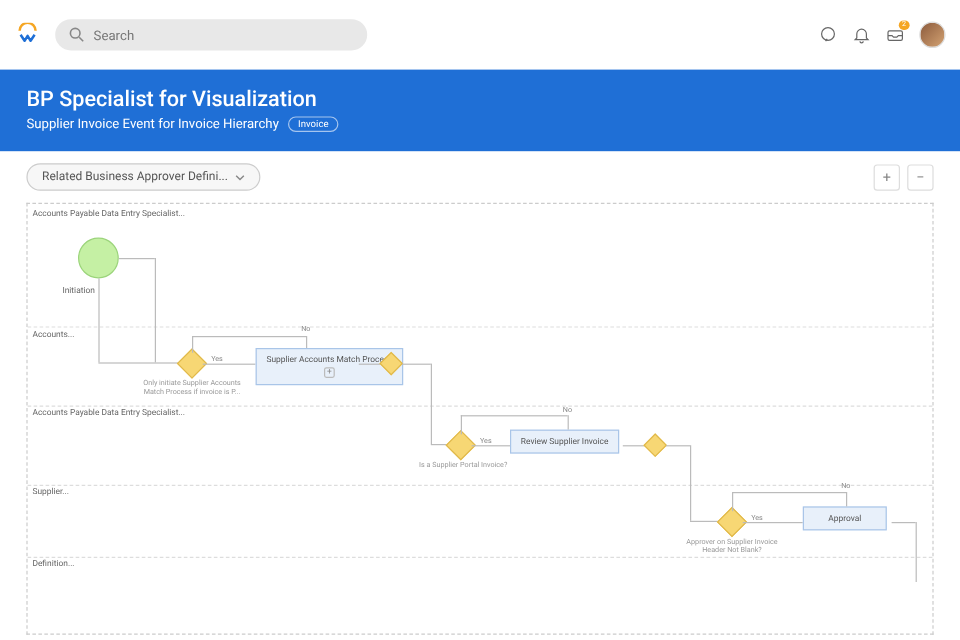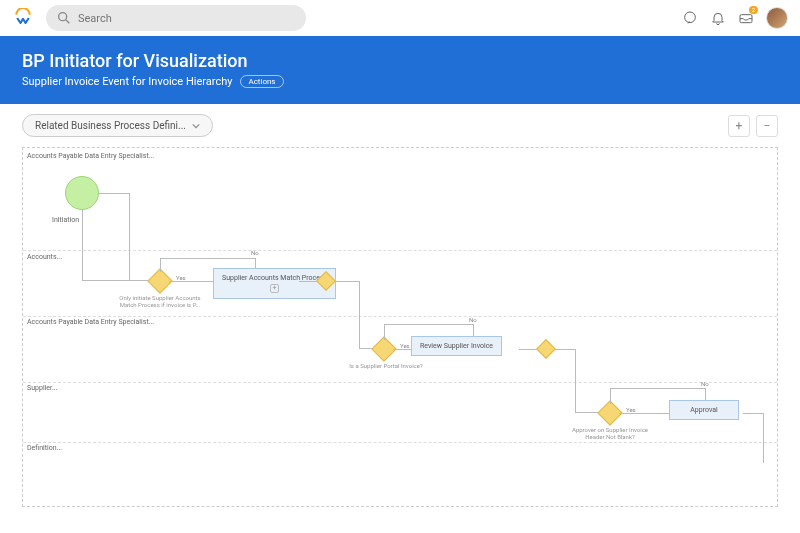--- a/index.html
+++ b/index.html
@@ -1,17 +1,17 @@
 <!DOCTYPE html>
 <html><head>
 <meta charset="utf-8">
 <style>
 *{margin:0;padding:0;box-sizing:border-box;font-family:-apple-system,BlinkMacSystemFont,"Segoe UI",Roboto,sans-serif}
 body{background:#fff;width:800px;height:533px;overflow:hidden}
-.topbar{height:36px;display:flex;align-items:center;padding:0 12px;gap:12px}
+.topbar{height:58px;display:flex;align-items:center;padding:0 12px;gap:12px}
 .logo{width:22px;height:22px;border-radius:50%;background:#fff;display:flex;align-items:center;justify-content:center;position:relative}
 .logo svg{width:20px;height:20px}
 .search-wrap{background:#e8e8e8;border-radius:16px;height:26px;width:260px;display:flex;align-items:center;padding:0 10px;gap:6px}
 .search-wrap input{border:none;background:transparent;outline:none;font-size:11px;flex:1;color:#555}
 .spacer{flex:1}
 .topicon{width:16px;height:16px;color:#555;cursor:pointer;position:relative}
 .badge{position:absolute;top:-4px;right:-4px;background:#f5a623;color:#fff;font-size:6px;border-radius:6px;padding:0 3px;line-height:8px}
 .avatar{width:22px;height:22px;border-radius:50%;background:linear-gradient(135deg,#8b5a3c,#d4a373);border:1px solid #ddd}
 .blueband{background:#1f6fd6;color:#fff;padding:14px 22px 16px}
 .blueband h1{font-size:18px;font-weight:500;margin-bottom:4px}
@@ -66,30 +66,30 @@
     <svg viewBox="0 0 24 24" fill="none" stroke="#666" stroke-width="1.5">
         <rect x="3" y="7" width="18" height="12" rx="2"></rect>
         <path d="M3 13 h5 l2 2 h4 l2 -2 h5"></path>
       </svg>
     <span class="badge">2</span>
   </div>
   <div class="avatar"></div>
 </div>
 
 <div class="blueband">
-  <h1>BP Initiator for Visualization</h1>
+  <h1>BP Specialist for Visualization</h1>
   <div class="subline">
     <span>Supplier Invoice Event for Invoice Hierarchy</span>
-    <span class="actions-pill">Actions</span>
+    <span class="actions-pill">Invoice</span>
   </div>
 </div>
 
 <div class="toolbar">
   <div class="dd">
-    <span>Related Business Process Defini...</span>
+    <span>Related Business Approver Defini...</span>
     <svg width="8" height="8" viewBox="0 0 10 10">
         <path d="M1 3 L5 7 L9 3" fill="none" stroke="#888" stroke-width="1.5"></path>
       </svg>
   </div>
   <div class="spacer"></div>
   <div class="right-tools">
     <div class="sqbtn">+</div>
     <div class="sqbtn">−</div>
   </div>
 </div>
@@ -132,21 +132,21 @@
   <div class="hline path" style="top:133px;left:276px;width:24px"></div>
   <div class="diamond small" style="top:126px;left:296px"></div>
   <div class="hline path" style="top:133px;left:312px;width:24px"></div>
   <div class="vline path" style="top:133px;left:336px;height:67px"></div>
   <div class="hline path" style="top:200px;left:336px;width:20px"></div>
 
   <div class="diamond" style="top:192px;left:352px"></div>
   <span class="edge-lbl" style="top:194px;left:377px">Yes</span>
   <div class="cond-lbl" style="top:214px;left:318px">Is a Supplier Portal Invoice?</div>
   <div class="hline path" style="top:201px;left:370px;width:40px"></div>
-  <div class="rect-node" style="top:188px;left:388px"><span>Review Supplier Invoice</span></div>
+  <div class="rect-node" style="top:188px;left:402px"><span>Review Supplier Invoice</span></div>
 
   <div class="vline path" style="top:176px;left:450px;height:12px"></div>
   <div class="hline path" style="top:176px;left:361px;width:89px"></div>
   <div class="vline path" style="top:176px;left:361px;height:16px"></div>
   <span class="edge-lbl" style="top:168px;left:446px">No</span>
   <div class="hline path" style="top:201px;left:496px;width:24px"></div>
   <div class="diamond small" style="top:194px;left:516px"></div>
   <div class="hline path" style="top:201px;left:532px;width:20px"></div>
   <div class="vline path" style="top:201px;left:552px;height:63px"></div>
   <div class="hline path" style="top:264px;left:552px;width:30px"></div>

